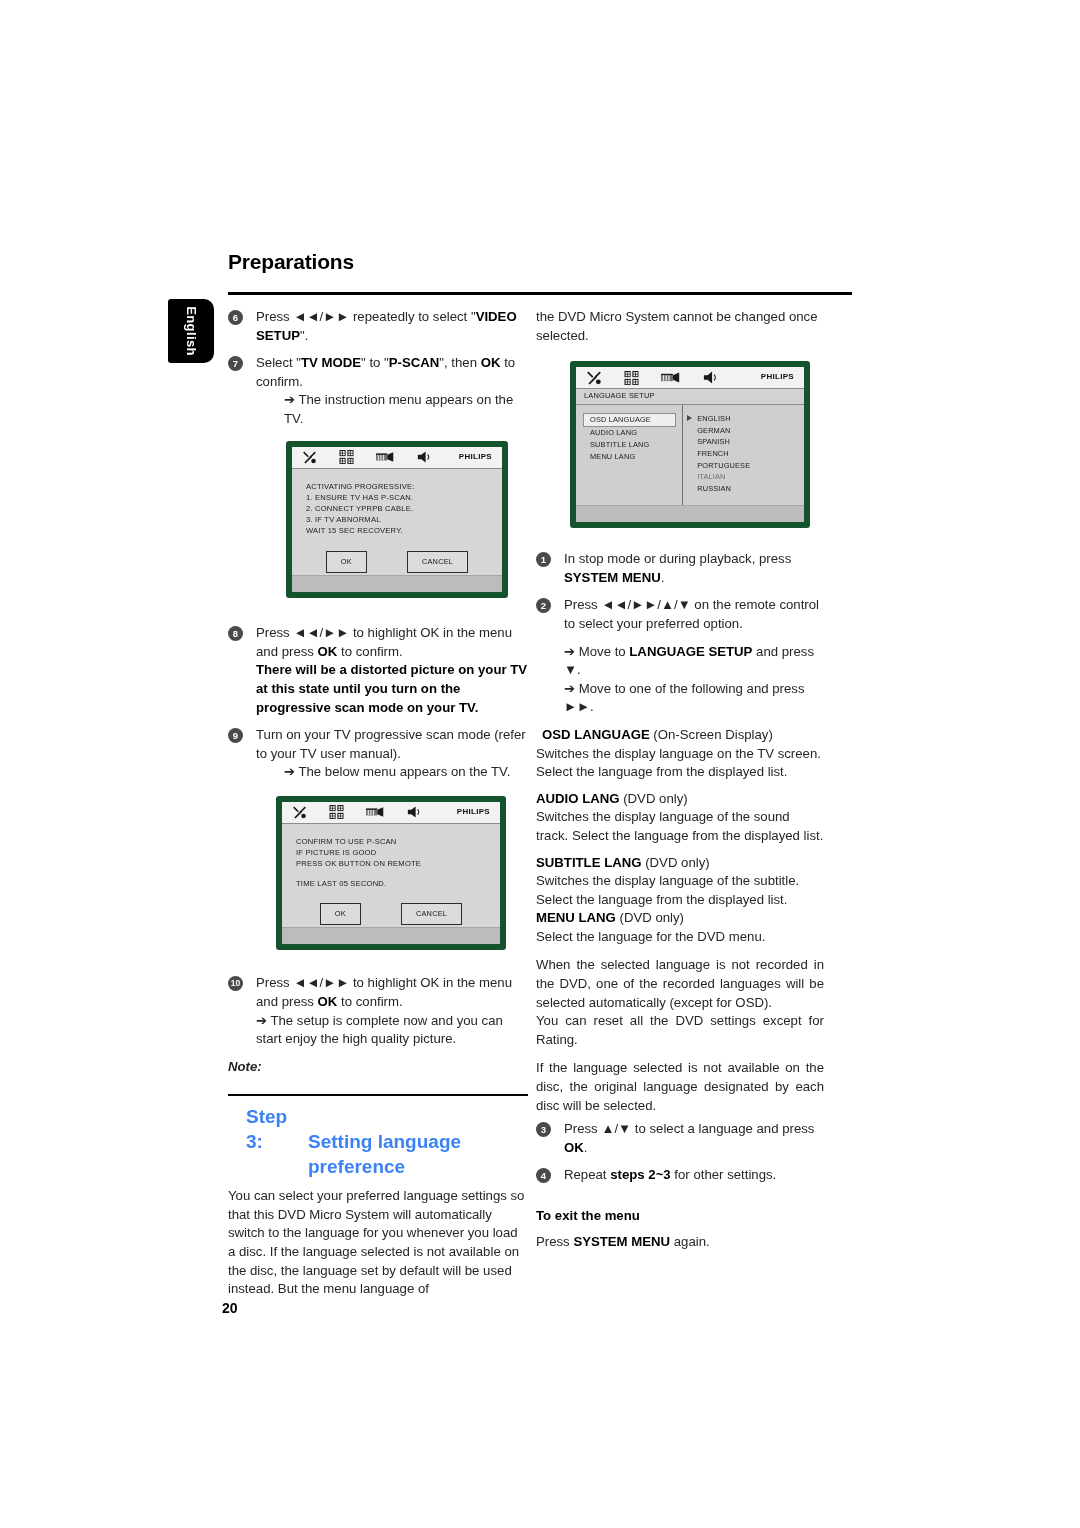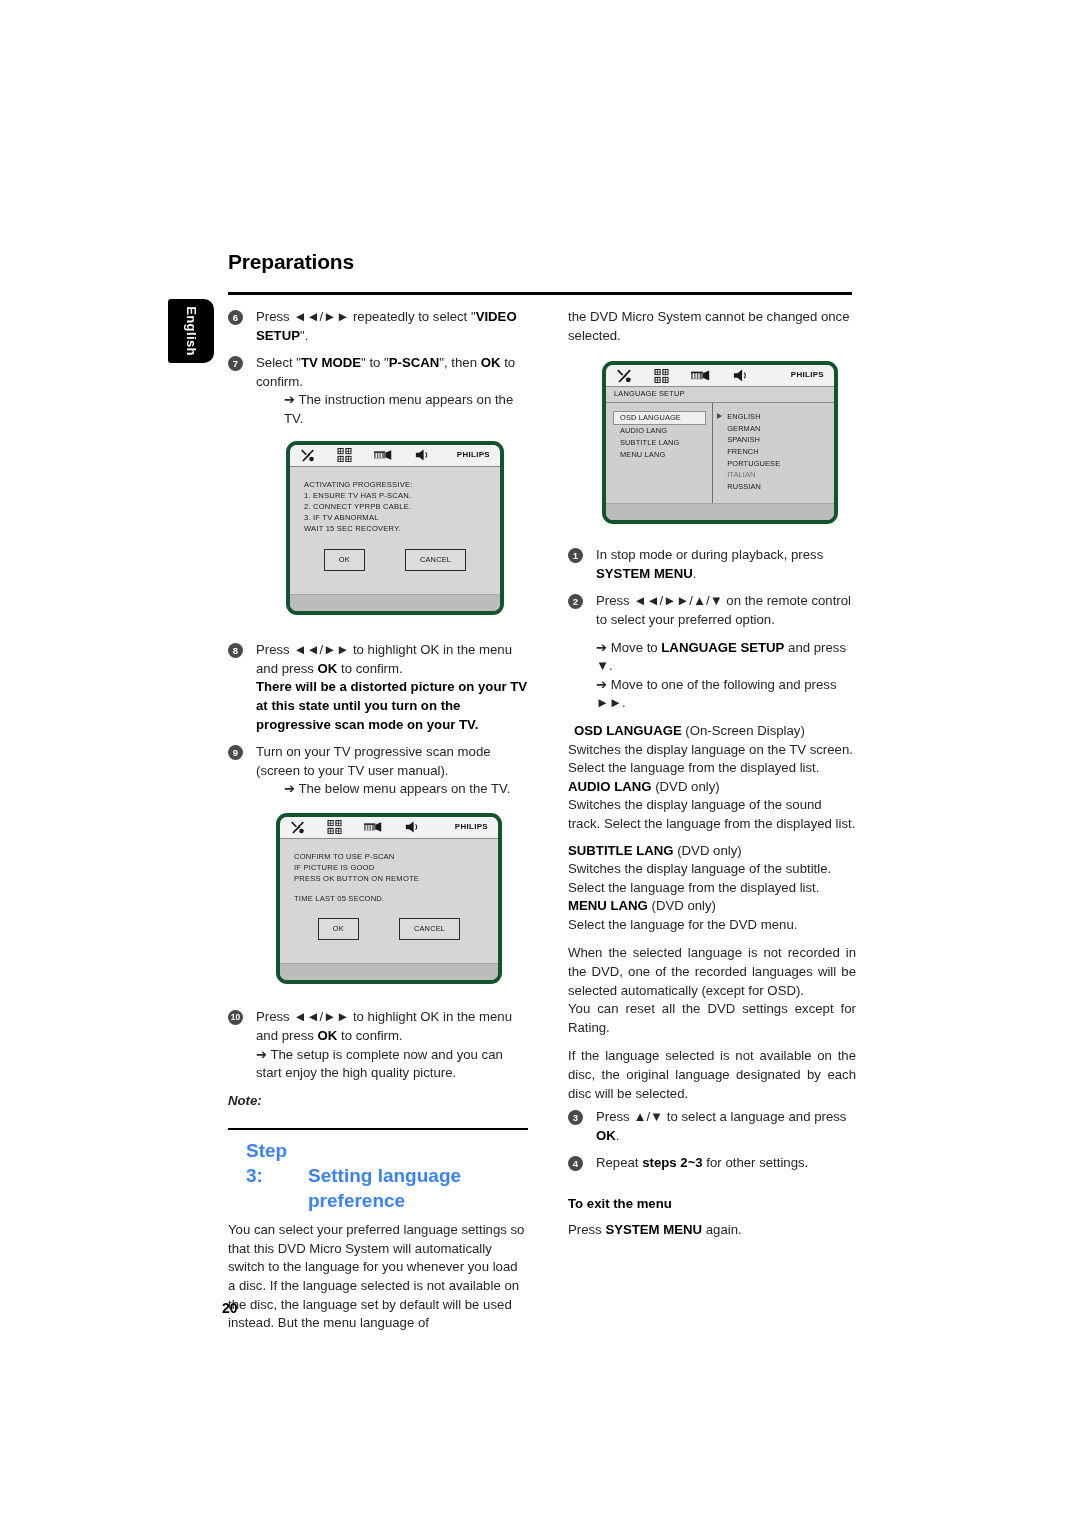--- a/index.html
+++ b/index.html
@@ -70,21 +70,21 @@
   
   .col {
     position: absolute;
     top: 308px;
     width: 300px;
     font-size: 13.2px;
     line-height: 18.6px;
     color: #262626;
   }
   .col-left  { left: 228px; }
-  .col-right { left: 568px; width: 288px; }
+  .col-right { left: 536px; width: 288px; }
 
   
   .step {
     position: relative;
     padding-left: 28px;
     margin-bottom: 9px;
   }
   .step .num {
     position: absolute;
     left: 0;
@@ -129,22 +129,22 @@
     line-height: 25px;
     padding-left: 18px;
   }
   .step3-head .s3label { display: inline-block; width: 62px; }
   .step3-head .s3line2 { display: block; padding-left: 62px; }
 
   
   .tvshot {
     position: relative;
     background: #c9c9c9;
-    border: 4px solid #14532d;
-    border-radius: 11px;
+    border: 6px solid #14532d;
+    border-radius: 3px;
     overflow: hidden;
     font-family: "Liberation Sans", sans-serif;
   }
   .tv-iconbar {
     height: 22px;
     background: #f2f2f2;
     border-bottom: 1px solid #8c8c8c;
     display: flex;
     align-items: center;
     padding: 0 10px;
@@ -161,21 +161,21 @@
   .tv-iconbar .brand {
     margin-left: auto;
     margin-right: 0;
     font-size: 8px;
     font-weight: bold;
     letter-spacing: 0.3px;
     color: #111;
   }
   .tv-body {
     background: #d6d6d6;
-    padding: 12px 14px 23px 14px;
+    padding: 12px 14px 2px 14px;
     min-height: 84px;
     box-sizing: border-box;
   }
   .tv-line {
     font-size: 7.6px;
     color: #1b1b1b;
     line-height: 11.2px;
     white-space: nowrap;
     letter-spacing: 0.2px;
   }
@@ -363,21 +363,21 @@
     </div>
 
     <div class="step" style="margin-top:26px;">
       <div class="num">8</div>
       <span>Press </span><span class="nw">◄◄/►►</span><span> to highlight OK in the menu and press </span><b>OK</b><span> to confirm.</span>
       <div class="b">There will be a distorted picture on your TV at this state until you turn on the progressive scan mode on your TV.</div>
     </div>
 
     <div class="step">
       <div class="num">9</div>
-      <span>Turn on your TV progressive scan mode (screen to your TV user manual).</span>
+      <span>Turn on your TV progressive scan mode (refer to your TV user manual).</span>
       <div class="sub">➔ The below menu appears on the TV.</div>
     </div>
 
     <div class="tvshot" style="margin:14px 0 0 48px; width:218px;">
       <div class="tv-iconbar">
         <span class="ic">
           <svg width="15" height="14" viewBox="0 0 16 16">
               <path d="M2 1.6 L7.3 7 L6 8.3 L0.7 3 Z" fill="#1a1a1a"></path>
               <path d="M14 1.6 L8.7 7 L10 8.3 L15.3 3 Z" fill="#1a1a1a"></path>
               <path d="M2 14.4 L9.5 6.4 L11 8 L3.4 15.4 Z" fill="#1a1a1a"></path>
@@ -544,21 +544,21 @@
       <div style="margin-top:9px;">
         <span>➔ Move to </span><b>LANGUAGE SETUP</b><span> and press ▼.</span>
       </div>
       <div>➔ Move to one of the following and press ►►.</div>
     </div>
 
     <div style="margin-top:8px;">
       <div><b style="padding-left:6px;">OSD LANGUAGE</b><span> (On-Screen Display)</span></div>
       <div>Switches the display language on the TV screen. Select the language from the displayed list.</div>
     </div>
-    <div style="">
+    <div style="margin-top:8px;">
       <div><b>AUDIO LANG</b><span> (DVD only)</span></div>
       <div>Switches the display language of the sound track. Select the language from the displayed list.</div>
     </div>
     <div style="margin-top:8px;">
       <div><b>SUBTITLE LANG</b><span> (DVD only)</span></div>
       <div>Switches the display language of the subtitle. Select the language from the displayed list.</div>
     </div>
     <div style="margin-top:0;">
       <div><b>MENU LANG</b><span> (DVD only)</span></div>
       <div>Select the language for the DVD menu.</div>

